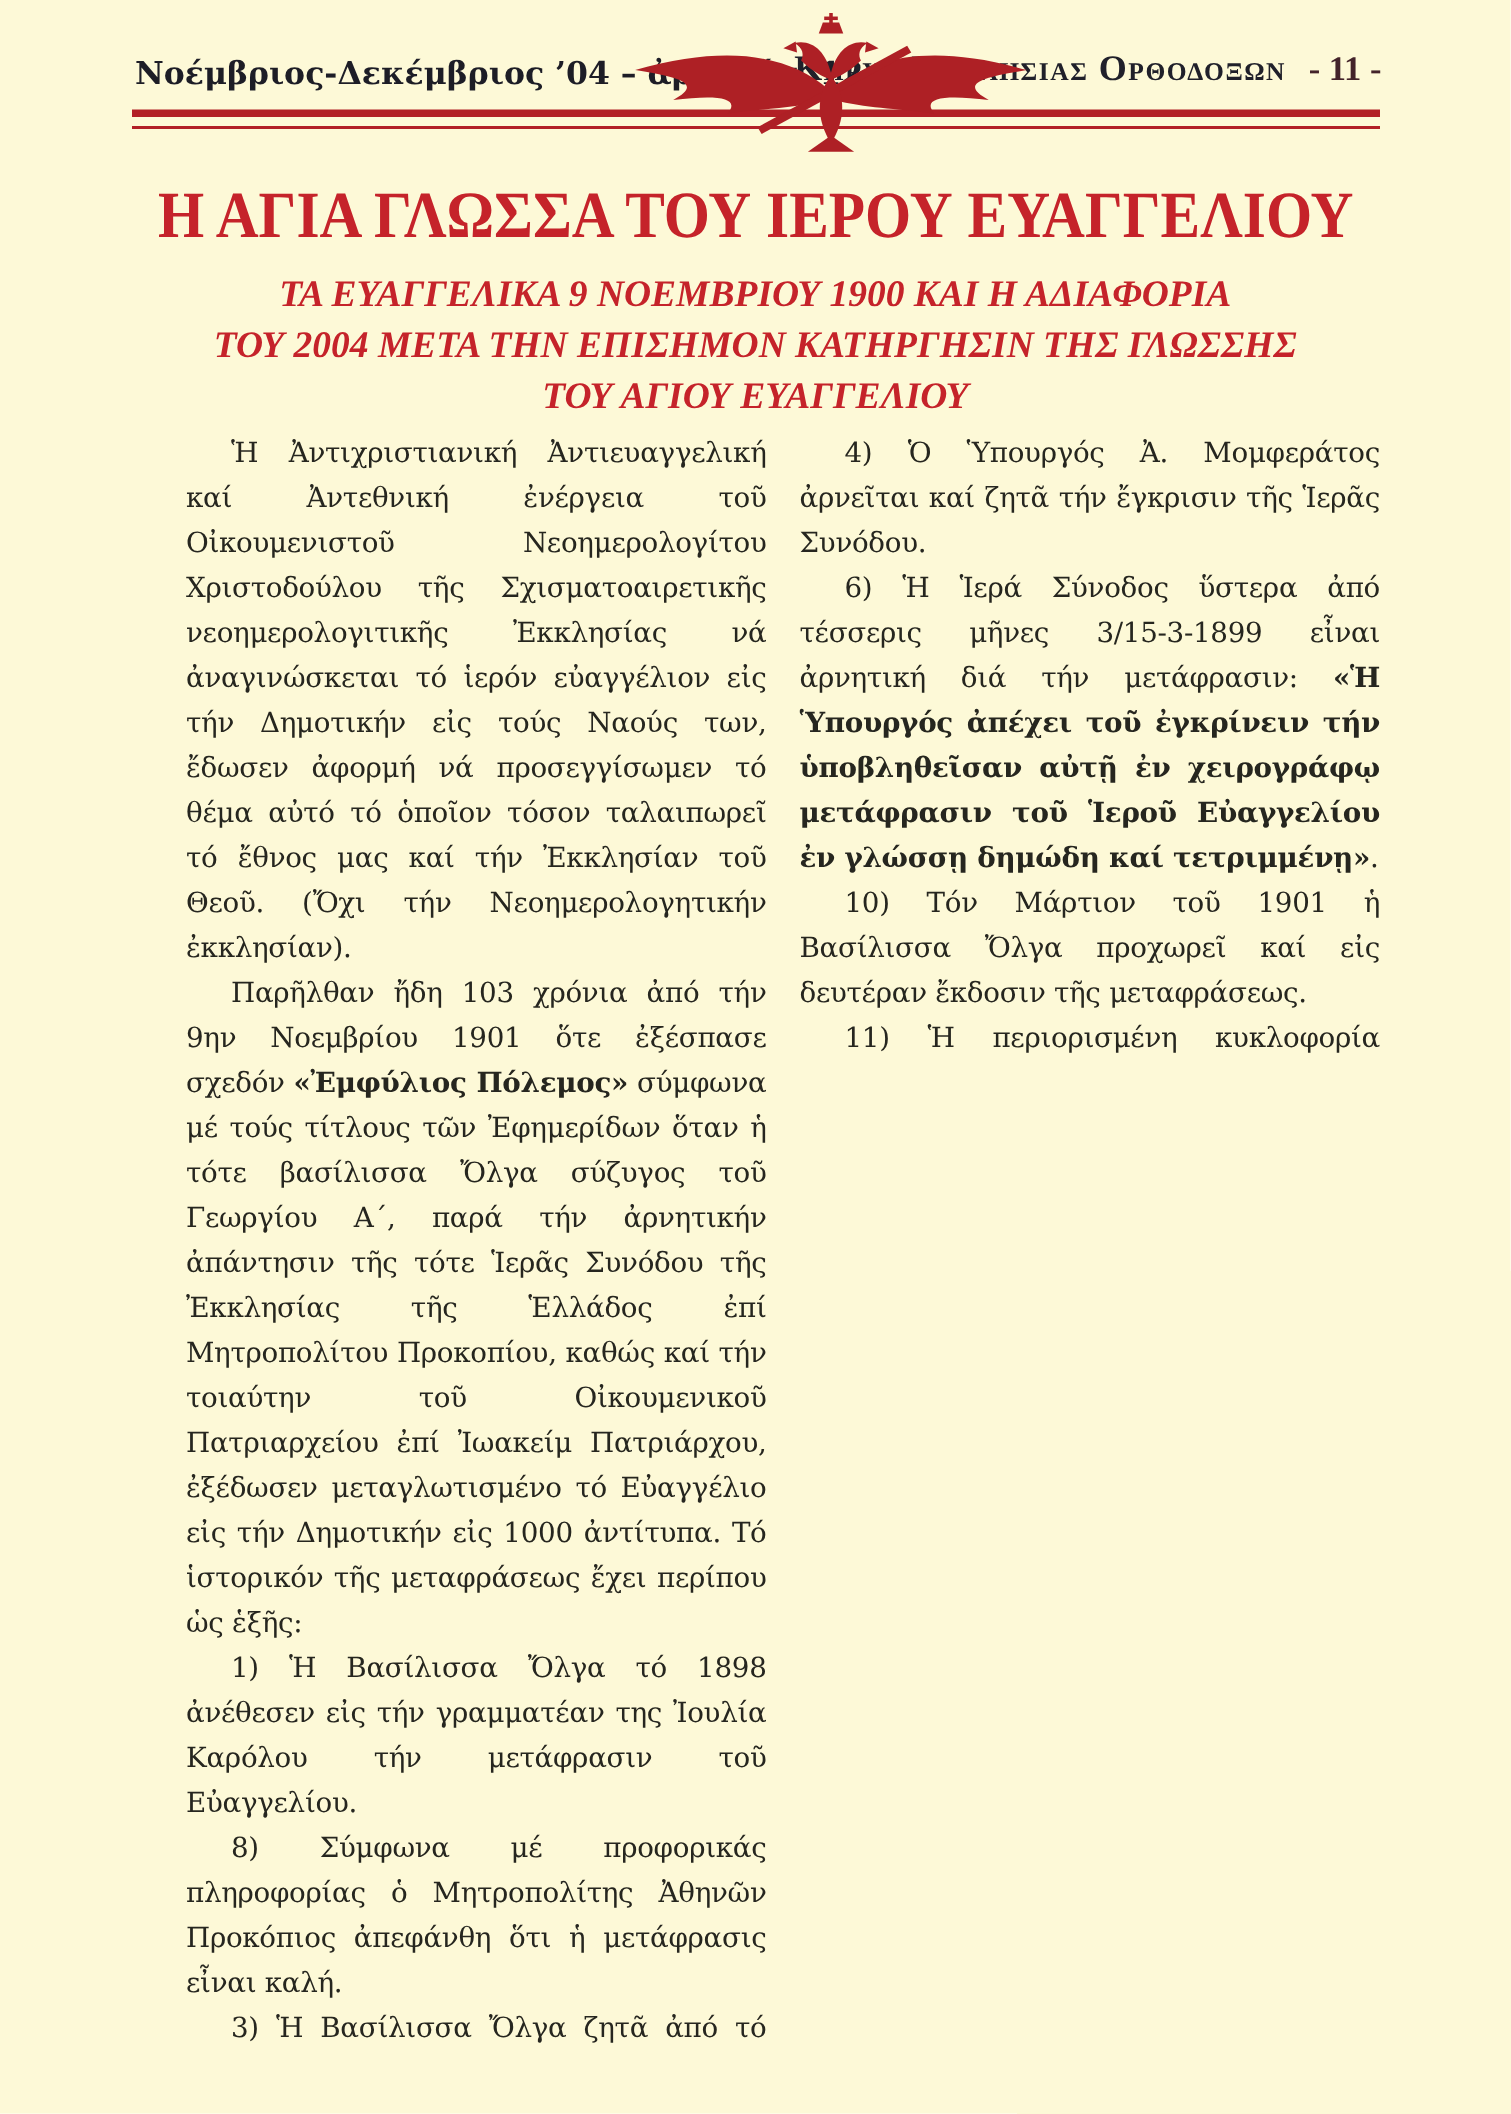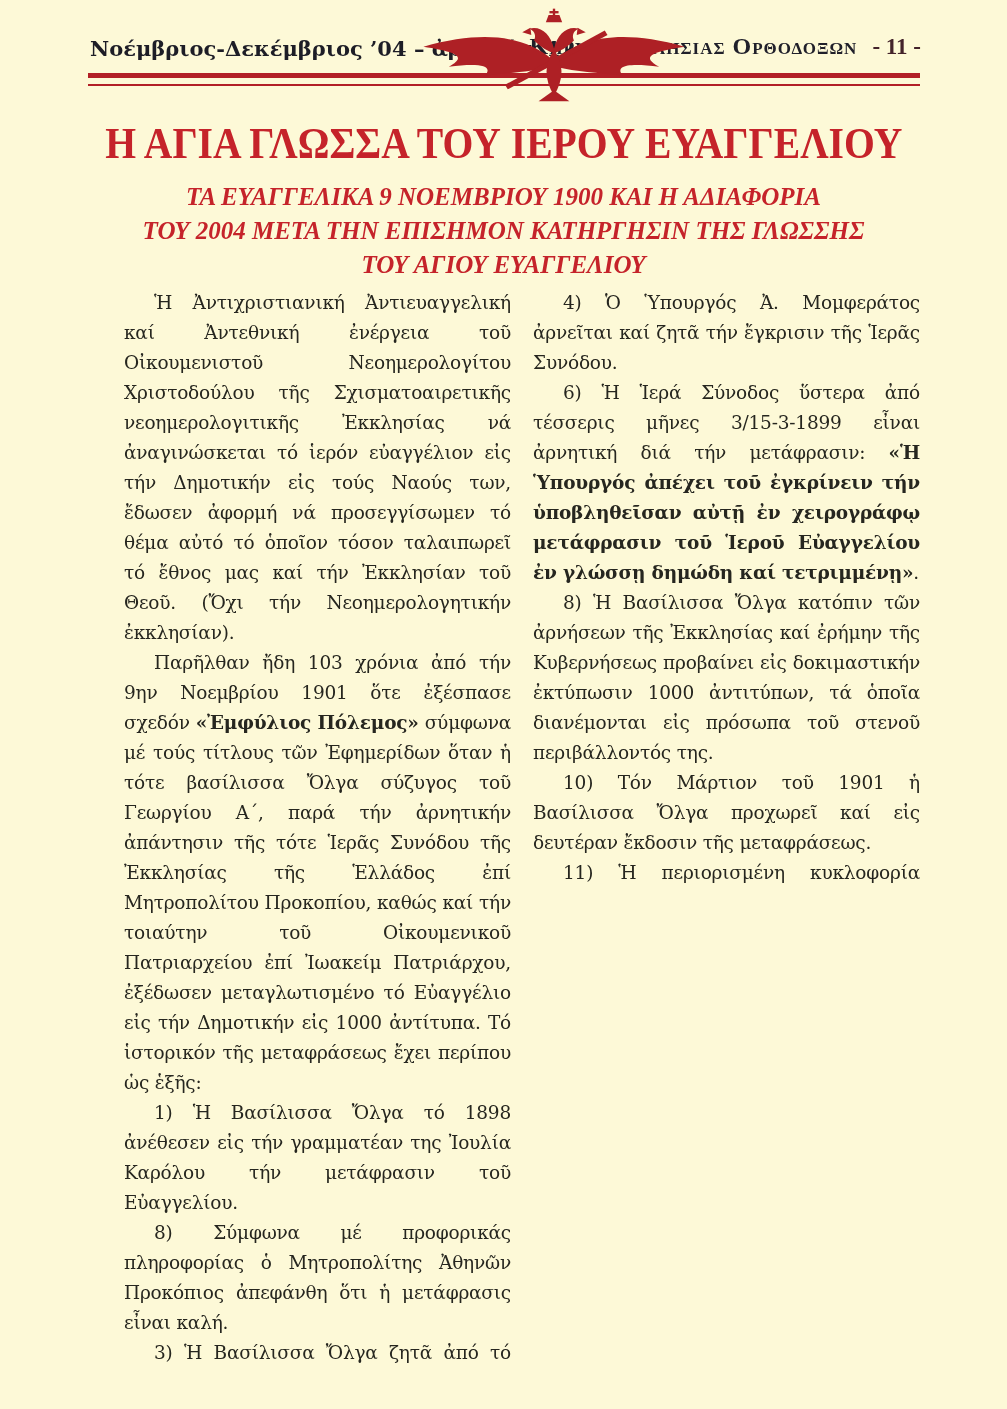--- a/index.html
+++ b/index.html
@@ -108,19 +108,18 @@
     <div class="col" id="left-col">
         <p class="body-par"><span>Ἡ Ἀντιχριστιανική Ἀντιευαγγελική καί Ἀντεθνική ἐνέργεια τοῦ Οἰκουμενιστοῦ Νεοημερολογίτου Χριστοδούλου τῆς Σχισματοαιρετικῆς νεοημερολογιτικῆς Ἐκκλησίας νά ἀναγινώσκεται τό ἱερόν εὐαγγέλιον εἰς τήν Δημοτικήν εἰς τούς Ναούς των, ἔδωσεν ἀφορμή νά προσεγγίσωμεν τό θέμα αὐτό τό ὁποῖον τόσον ταλαιπωρεῖ τό ἔθνος μας καί τήν Ἐκκλησίαν τοῦ Θεοῦ. (Ὄχι τήν Νεοημερολογητικήν ἐκκλησίαν).</span></p>
         <p class="body-par"><span>Παρῆλθαν ἤδη 103 χρόνια ἀπό τήν 9ην Νοεμβρίου 1901 ὅτε ἐξέσπασε σχεδόν </span><span class="bold">«Ἐμφύλιος Πόλεμος»</span><span> σύμφωνα μέ τούς τίτλους τῶν Ἐφημερίδων ὅταν ἡ τότε βασίλισσα Ὄλγα σύζυγος τοῦ Γεωργίου Α΄, παρά τήν ἀρνητικήν ἀπάντησιν τῆς τότε Ἱερᾶς Συνόδου τῆς Ἐκκλησίας τῆς Ἑλλάδος ἐπί Μητροπολίτου Προκοπίου, καθώς καί τήν τοιαύτην τοῦ Οἰκουμενικοῦ Πατριαρχείου ἐπί Ἰωακείμ Πατριάρχου, ἐξέδωσεν μεταγλωτισμένο τό Εὐαγγέλιο εἰς τήν Δημοτικήν εἰς 1000 ἀντίτυπα. Τό ἱστορικόν τῆς μεταφράσεως ἔχει περίπου ὡς ἑξῆς:</span></p>
         <p class="body-par"><span>1) Ἡ Βασίλισσα Ὄλγα τό 1898 ἀνέθεσεν εἰς τήν γραμματέαν της Ἰουλία Καρόλου τήν μετάφρασιν τοῦ Εὐαγγελίου.</span></p>
         <p class="body-par"><span>8) Σύμφωνα μέ προφορικάς πληροφορίας ὁ Μητροπολίτης Ἀθηνῶν Προκόπιος ἀπεφάνθη ὅτι ἡ μετάφρασις εἶναι καλή.</span></p>
         <p class="body-par"><span>3) Ἡ Βασίλισσα Ὄλγα ζητᾶ ἀπό τό Ὑπουργεῖον Παιδείας νά ἐκδώση Ἐγκύκλιον διά τήν διάδοσιν τῆς μεταφράσεως.</span></p>
       </div>
     <div class="col" id="right-col">
         <p class="body-par"><span>4) Ὁ Ὑπουργός Ἀ. Μομφεράτος ἀρνεῖται καί ζητᾶ τήν ἔγκρισιν τῆς Ἱερᾶς Συνόδου.</span></p>
         <p class="body-par"><span>6) Ἡ Ἱερά Σύνοδος ὕστερα ἀπό τέσσερις μῆνες 3/15-3-1899 εἶναι ἀρνητική διά τήν μετάφρασιν: </span><span class="bold">«Ἡ Ὑπουργός ἀπέχει τοῦ ἐγκρίνειν τήν ὑποβληθεῖσαν αὐτῇ ἐν χειρογράφῳ μετάφρασιν τοῦ Ἱεροῦ Εὐαγγελίου ἐν γλώσσῃ δημώδη καί τετριμμένῃ»</span><span>.</span></p>
-        <p class="body-par"><span>8) Ἡ Βασίλισσα Ὄλγα κατόπιν τῶν ἀρνήσεων τῆς Ἐκκλησίας καί ἐρήμην τῆς Κυβερνήσεως προβαίνει εἰς δοκιμαστικήν ἐκτύπωσιν 1000 ἀντιτύπων, τά ὁποῖα διανέμονται εἰς πρόσωπα τοῦ στενοῦ περιβάλλοντός της.</span></p>
         <p class="body-par"><span>10) Τόν Μάρτιον τοῦ 1901 ἡ Βασίλισσα Ὄλγα προχωρεῖ καί εἰς δευτέραν ἔκδοσιν τῆς μεταφράσεως.</span></p>
         <p class="body-par justify-last"><span>11) Ἡ περιορισμένη κυκλοφορία</span></p>
       </div>
   </div>
 
 </div>
 
 </body></html>

